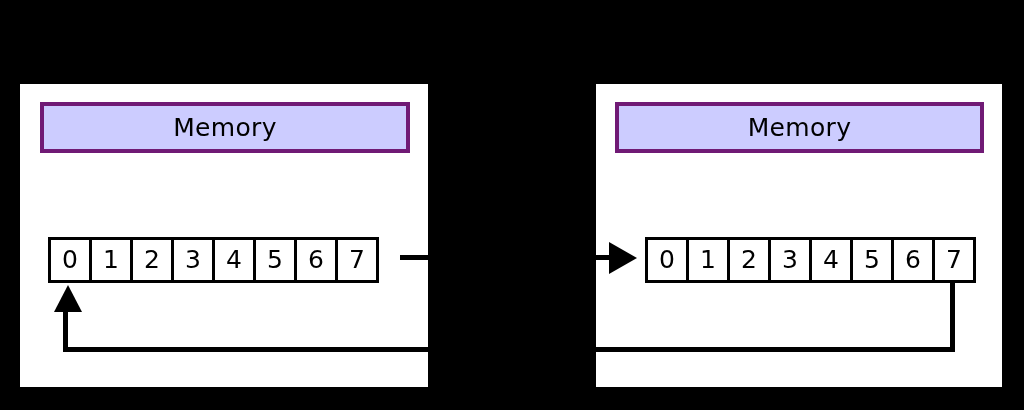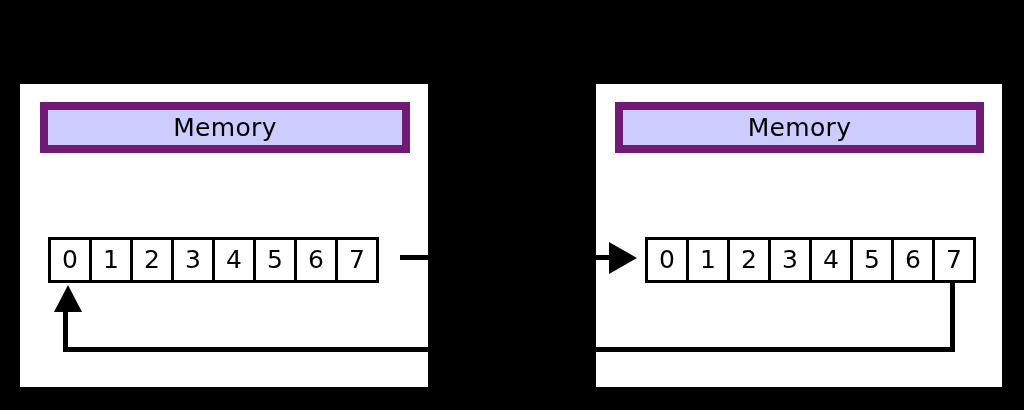--- a/index.html
+++ b/index.html
@@ -22,21 +22,21 @@
     background: #ffffff;
     box-sizing: border-box;
   }
   #panel-left  { left: 20px;  top: 84px; width: 408px; height: 303px; }
   #panel-right { left: 596px; top: 84px; width: 406px; height: 303px; }
 
   
   .memory-box {
     position: absolute;
     background: #ccccff;
-    border: 8px solid #701a75;
+    border: 4px solid #701a75;
     box-sizing: border-box;
     display: flex;
     align-items: center;
     justify-content: center;
     color: #000000;
     font-size: 25px;
     line-height: 1;
     letter-spacing: 0.3px;
   }
   #memory-left  { left: 40px;  top: 102px; width: 370px; height: 51px; }

